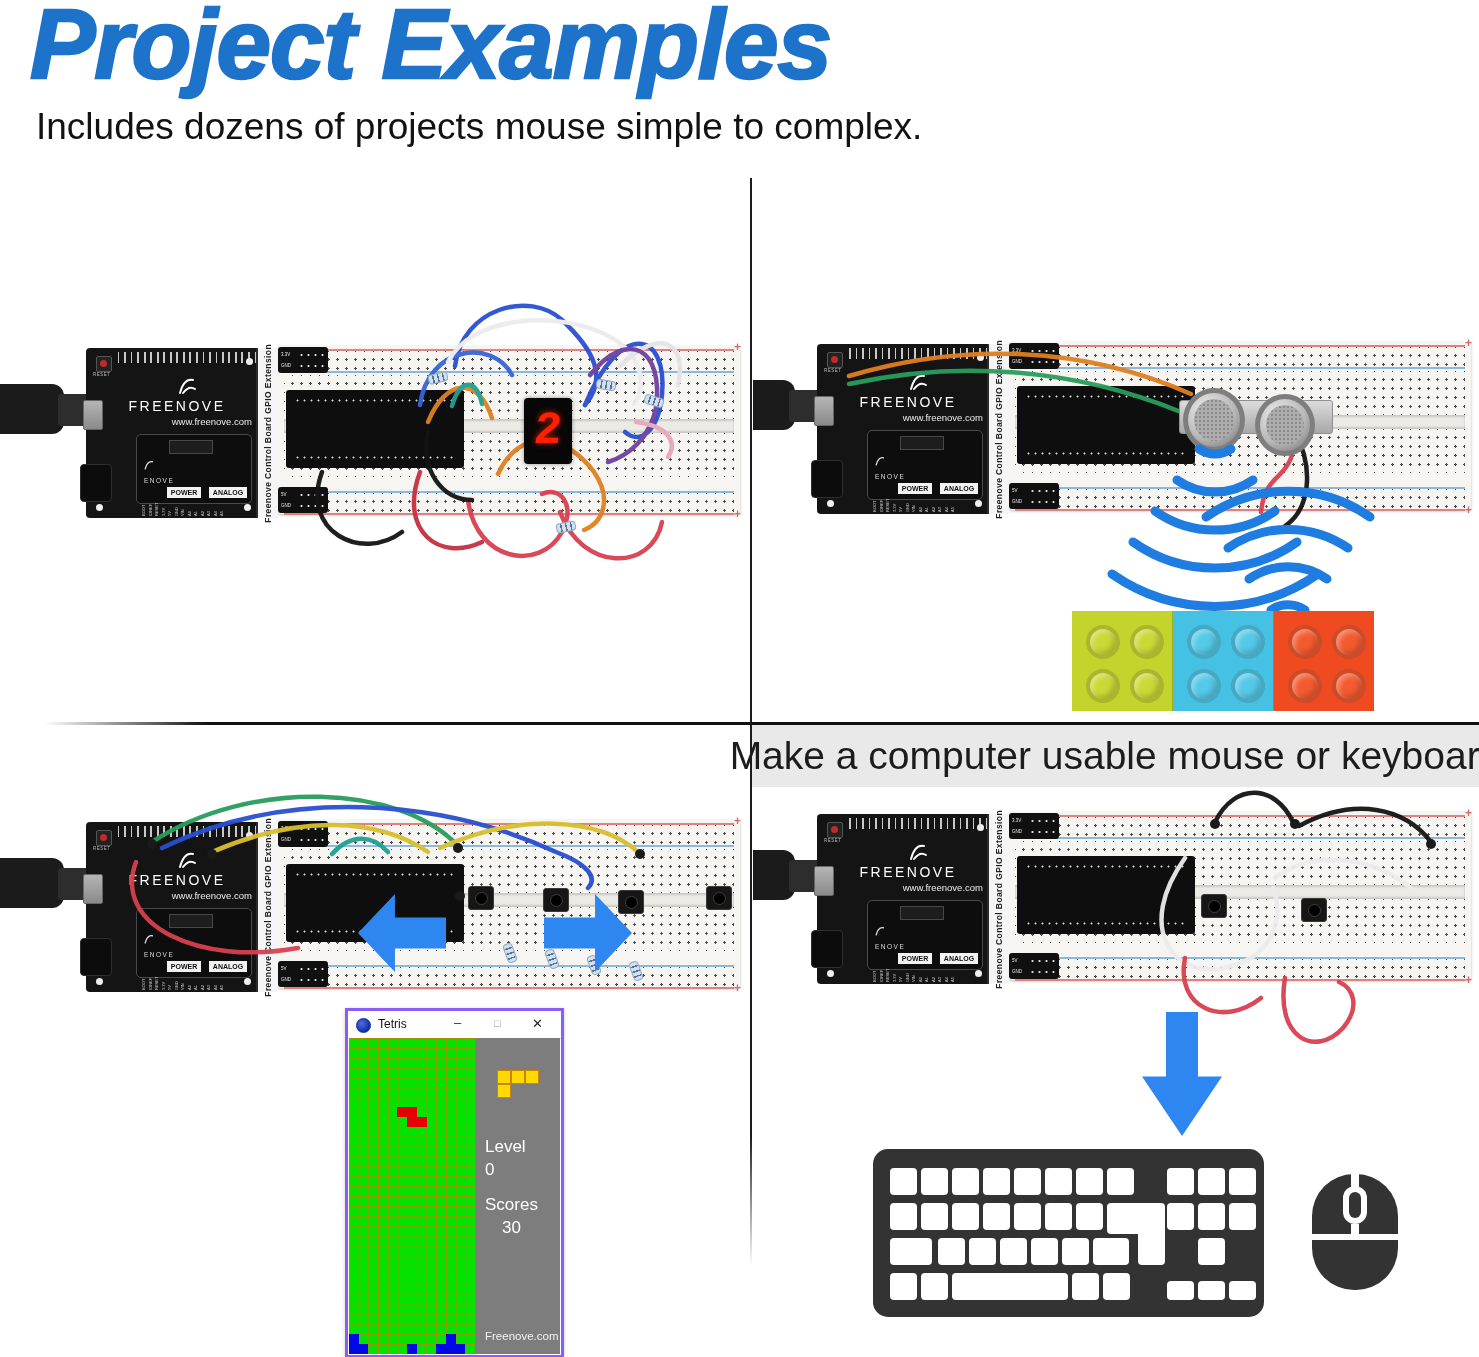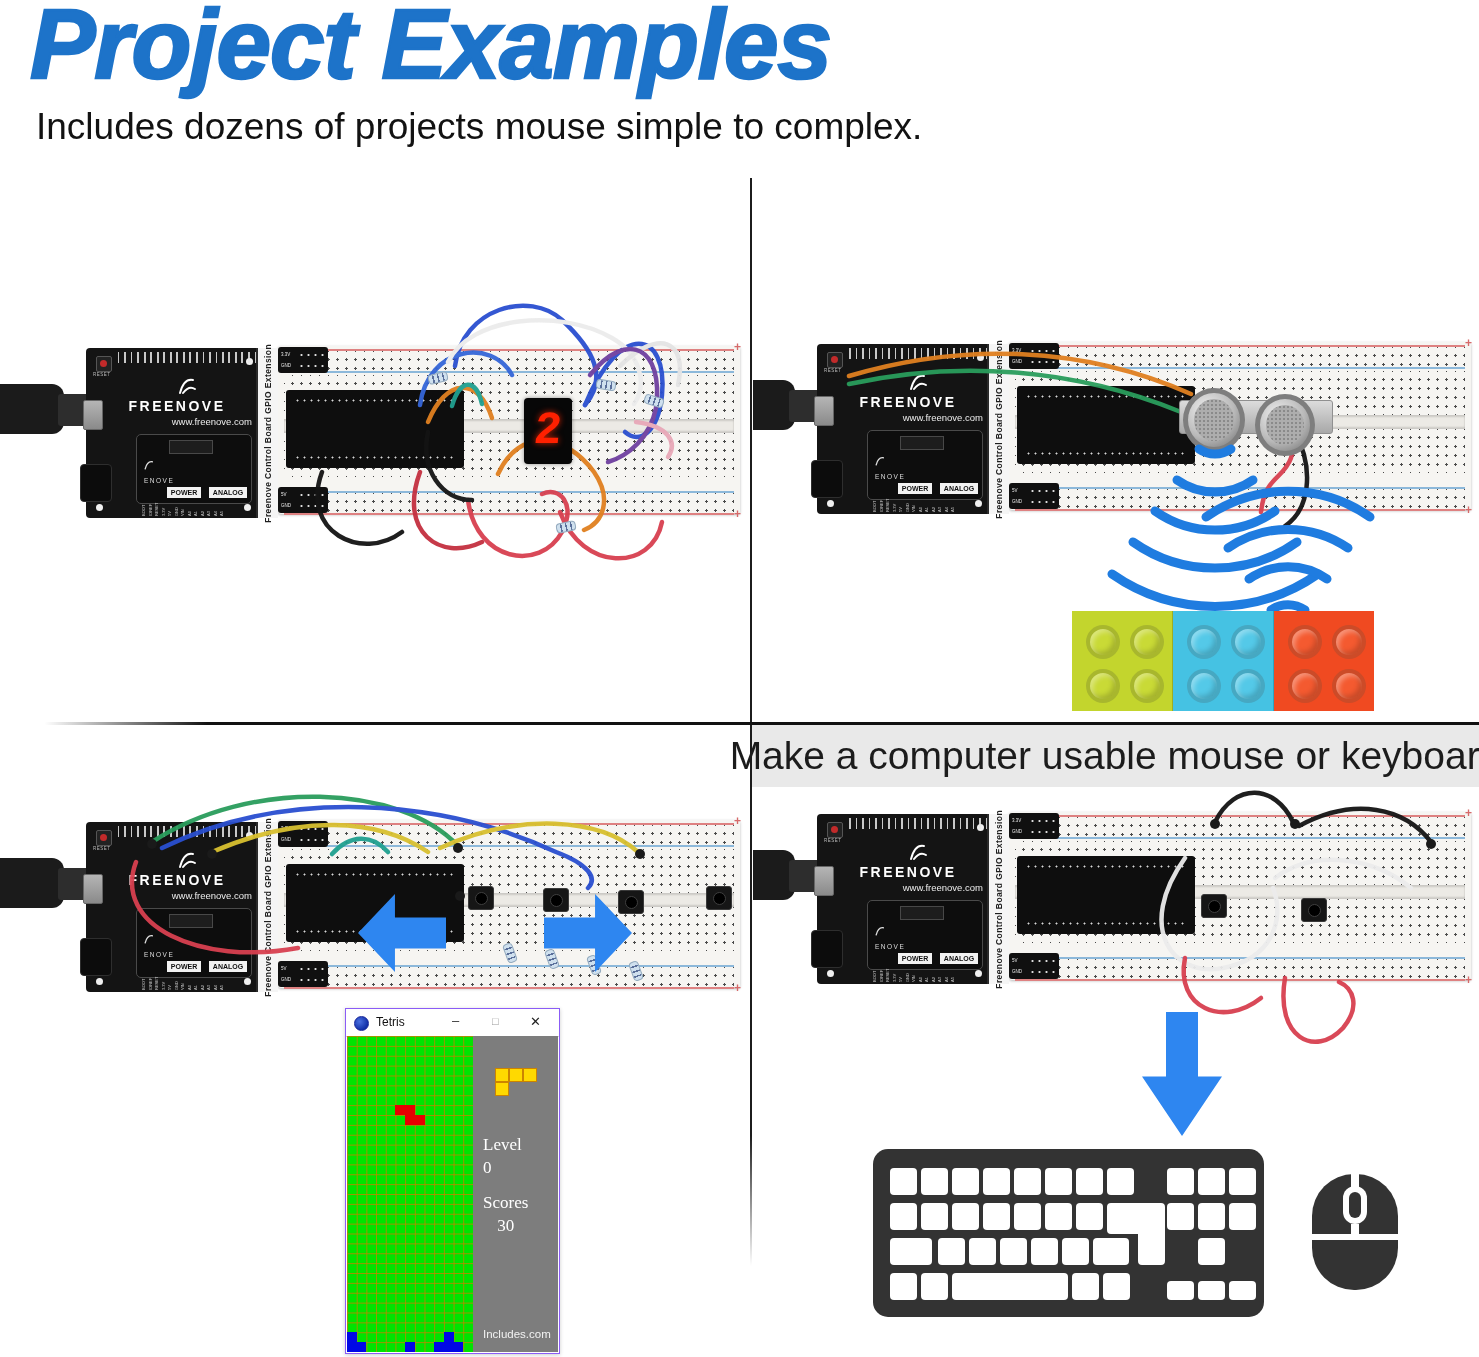--- a/index.html
+++ b/index.html
@@ -34,21 +34,21 @@
   .usb-cable{left:-12px;top:42px;width:76px;height:50px;background:#1b1b1b;border-radius:12px;}
   .usb-plug{left:58px;top:52px;width:34px;height:32px;background:#2d2d2d;border-radius:3px;}
   .board{left:86px;top:6px;width:192px;height:170px;background:#141414;border-radius:4px;}
   .hole{width:7px;height:7px;border-radius:50%;background:#f0f0f0;}
   .reset-btn{left:10px;top:8px;width:14px;height:14px;background:#222;border:1px solid #555;border-radius:2px;}
   .reset-cap{left:2.5px;top:2.5px;width:7px;height:7px;border-radius:50%;background:#c22a2a;}
   .reset-label{left:7px;top:24px;font-size:4.5px;color:#bbb;letter-spacing:.5px;}
   .usb-port{left:-3px;top:52px;width:18px;height:28px;background:linear-gradient(#b5b5b5,#8a8a8a);border-radius:2px;border:1px solid #666;}
   .top-pins{left:32px;top:4px;width:142px;height:11px;opacity:.85;
      background-image:repeating-linear-gradient(to right,#e8e8e8 0 1.5px,transparent 1.5px 6.5px);}
-  .brand{left:16px;top:50px;width:150px;text-align:center;color:#fff;font-weight:bold;
+  .brand{left:16px;top:50px;width:150px;text-align:center;color:#fff;font-weight:normal;
          font-size:14px;letter-spacing:2.5px;}
   .website{left:16px;top:68px;width:150px;text-align:right;color:#ececec;font-size:9.5px;}
   .module{left:50px;top:86px;width:114px;height:68px;background:#0d0d0d;border:1px solid #4a4a4a;border-radius:5px;}
   .chip{left:32px;top:5px;width:42px;height:12px;background:#1d1d1d;border:.5px solid #484848;}
   .module-label{left:7px;top:42px;font-size:6.5px;color:#ddd;letter-spacing:1.5px;}
   .tag{background:#f2f2f2;color:#101010;font-size:7px;font-weight:bold;text-align:center;
        height:11px;line-height:11px;}
   .power-tag{left:30px;top:52px;width:34px;}
   .analog-tag{left:72px;top:52px;width:38px;}
   .bottom-pins{left:56px;top:144px;width:112px;height:24px;display:flex;gap:2.5px;position:absolute;}
@@ -104,37 +104,37 @@
         border:4px solid rgba(0,0,0,.16);box-sizing:border-box;
         box-shadow:inset 3px 3px 5px rgba(255,255,255,.35),inset -3px -3px 5px rgba(0,0,0,.18);}
   .s1{left:14px;top:14px;} .s2{left:58px;top:14px;} .s3{left:14px;top:58px;} .s4{left:58px;top:58px;}
 
   .block-arrow{background:#2e86f0;}
   .arrow-left{clip-path:polygon(0 50%,42% 0,42% 30%,100% 30%,100% 70%,42% 70%,42% 100%);}
   .arrow-right{clip-path:polygon(100% 50%,58% 0,58% 30%,0 30%,0 70%,58% 70%,58% 100%);}
   .arrow-down{clip-path:polygon(30% 0,70% 0,70% 52%,100% 52%,50% 100%,0 52%,30% 52%);}
 
   
-  .tetris{background:#fff;border:1px solid #8b5cf6;box-shadow:0 1px 4px rgba(0,0,0,.2);}
+  .tetris{background:#fff;border:3px solid #8b5cf6;box-shadow:0 1px 4px rgba(0,0,0,.2);}
   .t-titlebar{left:0;top:0;right:0;height:27px;background:#fff;border-bottom:1px solid #d6d6d6;}
   .t-icon{left:8px;top:7px;width:13px;height:13px;border-radius:50%;
           background:radial-gradient(circle at 35% 35%,#4a6fe0,#1230a8 70%);border:1px solid #16259a;}
   .t-title{left:30px;top:6px;font-size:12px;color:#111;}
   .t-min{left:106px;top:4px;font-size:13px;color:#333;}
   .t-max{left:146px;top:6px;font-size:11px;color:#9a9a9a;}
   .t-close{left:184px;top:5px;font-size:13px;color:#222;}
   .t-field{left:1px;top:27px;width:126px;height:316px;background:#00e400;
      background-image:linear-gradient(to right,rgba(212,122,0,.75) 1px,transparent 1px),
                       linear-gradient(to bottom,rgba(212,122,0,.75) 1px,transparent 1px);
      background-size:calc(100%/13) calc(100%/32);}
   .t-panel{left:127px;top:27px;width:85px;height:316px;background:#7d7d7d;}
   .tcell{position:absolute;}
   .t-next{left:22px;top:32px;width:56px;height:42px;}
   .ncell{position:absolute;width:14px;height:14px;box-sizing:border-box;border:1.5px solid #cc8400;}
-  .t-text{color:#fff;font-size:17px;line-height:1.35;font-family:Liberation Serif, serif;}
+  .t-text{color:#fff;font-size:17px;line-height:1.35;}
   .t-footer{left:10px;bottom:12px;color:#f2f2f2;font-size:11.5px;}
 </style>
 </head>
 <body>
 
 <div class="abs title">Project Examples</div>
 <div class="abs subtitle">Includes dozens of projects mouse simple to complex.</div>
 
 <div class="abs div-v"></div>
 <div class="abs div-h"></div>
@@ -509,21 +509,21 @@
           <div class="ncell" style="left: 0px; top: 14px; background: rgb(255, 217, 0);"></div>
         </div>
       <div class="abs t-text" style="left:10px;top:98px;">
         <div>Level</div>
         <div>0</div>
       </div>
       <div class="abs t-text" style="left:10px;top:156px;text-align:center;">
         <div>Scores</div>
         <div>30</div>
       </div>
-      <div class="abs t-footer">Includes.com</div>
+      <div class="abs t-footer">Freenove.com</div>
     </div>
   </div>
 </div>
 
 <div id="q4" class="quad">
   <div style="position:absolute;left:-22px;top:82px;width:740px;height:180px;">
   <div class="rig">
     <div class="usb-cable"></div>
     <div class="usb-plug"></div>
     <div class="breadboard">

